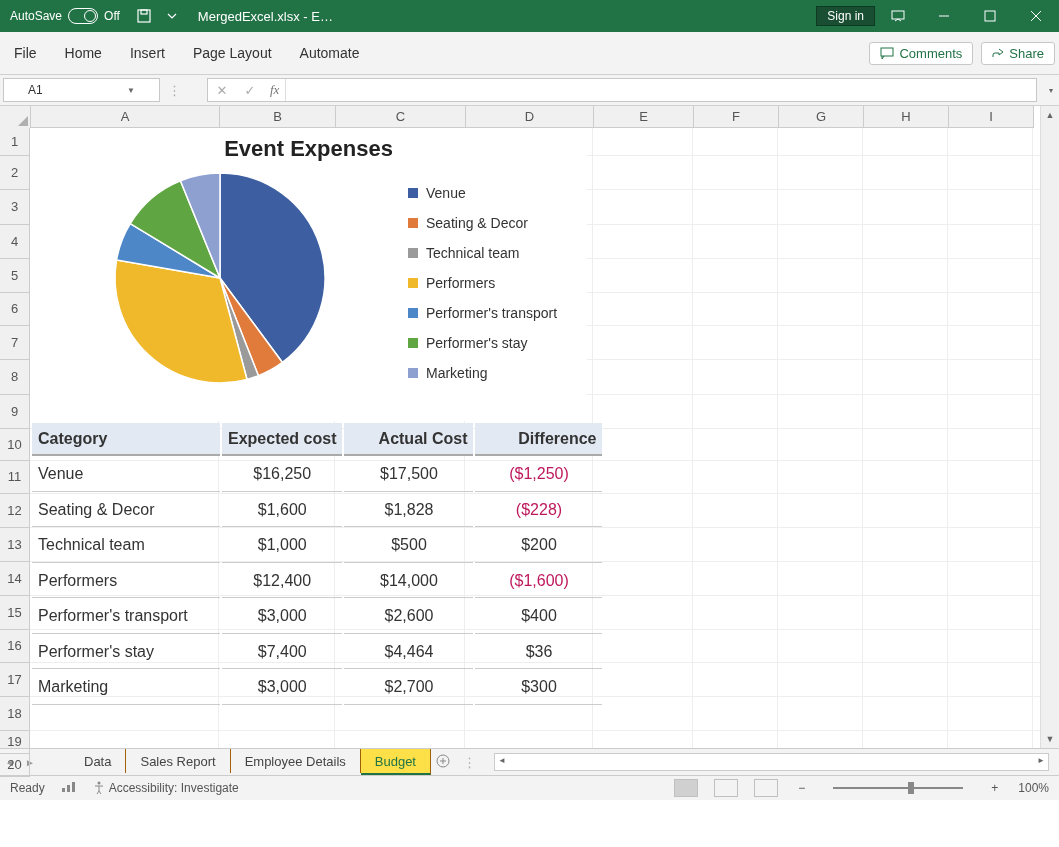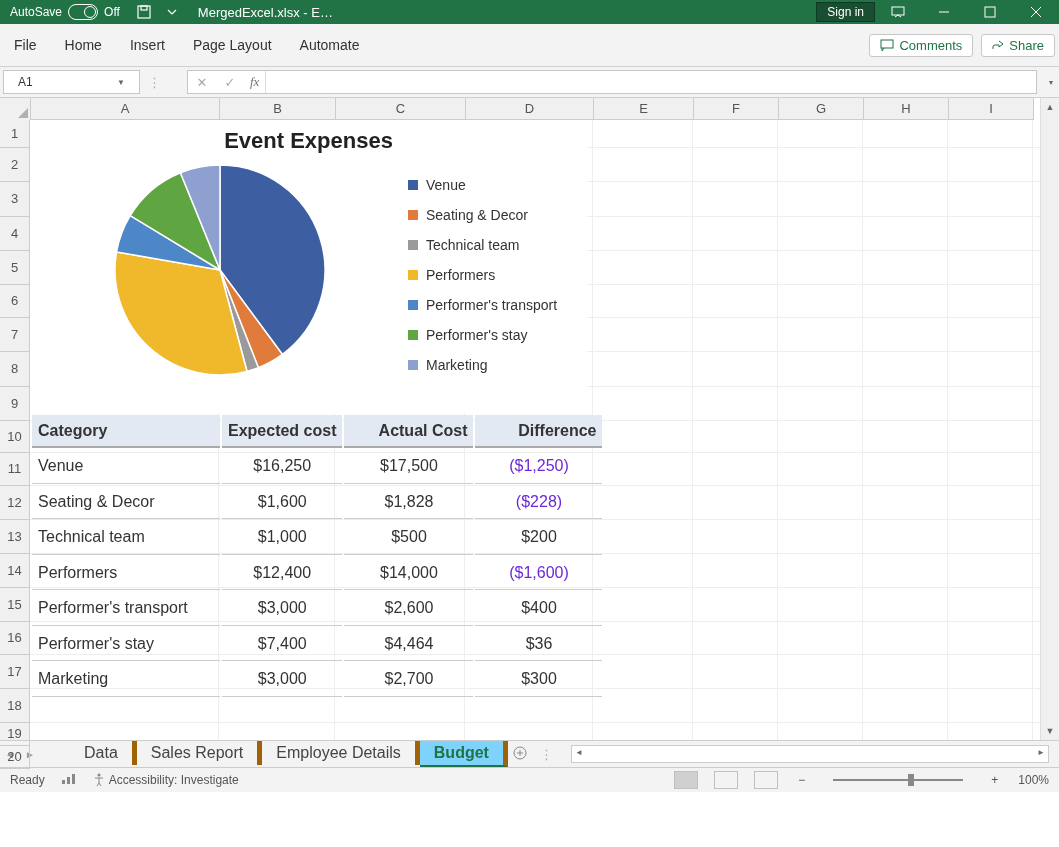--- a/index.html
+++ b/index.html
@@ -1,33 +1,33 @@
 <!DOCTYPE html>
 <html><head>
 <meta charset="utf-8">
 <style>
 html,body{margin:0;padding:0;font-family:"Segoe UI",Arial,sans-serif;font-size:13px;background:#fff;color:#333;overflow:hidden}
-.titlebar{background:#217346;height:24px;display:flex;align-items:center;color:#fff}
+.titlebar{background:#217346;height:32px;display:flex;align-items:center;color:#fff}
 .autosave{display:flex;align-items:center;gap:6px;padding:0 10px;font-size:12px}
 .toggle{width:28px;height:14px;border:1px solid #fff;border-radius:8px;position:relative}
 .toggle::after{content:"";position:absolute;right:1px;top:1px;width:10px;height:10px;border:1px solid #fff;border-radius:50%}
 .ico{width:28px;display:flex;align-items:center;justify-content:center;height:32px}
 .ico svg{stroke:#fff;fill:none;stroke-width:1.2}
 .title{flex:0 0 auto;padding:0 12px;font-size:13px;white-space:nowrap}
 .search{background:#3f9b6f;height:24px;margin:4px 8px;display:flex;align-items:center;padding:0 10px;gap:8px;flex:1;max-width:305px}
 .search input{background:transparent;border:none;color:#d4ead9;font-size:13px;outline:none;flex:1}
 .signin{background:#194e32;color:#fff;padding:2px 10px;font-size:12px;border:1px solid #0d3a23}
 .winbtn{width:46px;height:32px;display:flex;align-items:center;justify-content:center}
 .winbtn svg{stroke:#fff;fill:none;stroke-width:1}
 .menubar{background:#f3f3f3;height:42px;display:flex;align-items:center;border-bottom:1px solid #d0d0d0}
 .menu-item{padding:0 14px;font-size:14px;height:42px;display:flex;align-items:center}
 .spacer{flex:1}
 .pill{background:#fff;border:1px solid #c7c7c7;border-radius:3px;padding:3px 10px;margin:0 4px;display:flex;align-items:center;gap:5px;color:#217346;font-size:13px}
 .namebar{height:30px;background:#f3f3f3;display:flex;align-items:center;border-bottom:1px solid #d0d0d0}
-.namebox{width:107px;border:1px solid #c7c7c7;background:#fff;height:22px;display:flex;align-items:center;padding:0 14px;margin-left:3px;font-size:12px}
+.namebox{width:107px;border:1px solid #c7c7c7;background:#fff;height:22px;display:flex;align-items:center;padding:0 24px;margin-left:3px;font-size:12px}
 .namebox .dd{margin-left:auto;font-size:8px;color:#666}
 .fxarea{display:flex;align-items:center;height:22px;margin-left:18px;border:1px solid #c7c7c7;background:#fff}
 .fxbtn{width:28px;text-align:center;color:#aaa;font-size:13px}
 .fx{font-style:italic;font-family:"Times New Roman",serif;color:#777;padding:0 6px}
 .fxinput{flex:1;border-left:1px solid #ddd;height:22px}
 .fxdd{width:16px;text-align:center;font-size:8px;color:#666}
 .gridwrap{display:flex;height:642px;position:relative}
 .corner{width:30px;height:22px;background:#f0f0f0;border-right:1px solid #ccc;border-bottom:1px solid #ccc;position:relative}
 .corner::after{content:"";position:absolute;right:2px;bottom:2px;border-style:solid;border-width:0 0 10px 10px;border-color:transparent transparent #b0b0b0 transparent}
 .colhdrs{display:flex;height:22px;background:#f0f0f0}
@@ -41,26 +41,26 @@
 .content{position:absolute;top:22px;left:30px;right:18px;bottom:0;overflow:hidden}
 .chartbox{position:absolute;left:0;top:0;width:557px;height:293px;background:#fff}
 .chart-title{text-align:center;font-size:22px;font-weight:700;color:#222;padding-top:8px}
 .legend{position:absolute;left:378px;top:50px;font-size:14px}
 .lg{display:flex;align-items:center;gap:8px;height:30px}
 .sw{width:10px;height:10px}
 .tbl{position:absolute;top:293px;left:0;font-size:16px}
 .tbl td{padding:0 6px;border-bottom:1px solid #ccc;height:32.5px;white-space:nowrap}
 .tbl .hdr td{background:#e3e9f3;font-weight:700;border-bottom:2px solid #aaa;height:31px}
 .tbl .tot td{background:#7c96c2;font-weight:700;color:#000}
-.neg{color:#6d28d9}
+.neg{color:#be185d}
 .num{text-align:center}
 .tabs{height:26px;background:#f3f3f3;display:flex;align-items:center;border-top:1px solid #ccc}
 .navarr{width:20px;text-align:center;color:#999;font-size:10px}
-.tab{padding:0 14px;height:24px;display:flex;align-items:center;border-right:5px solid #a16207;color:#444;font-size:16px}
-.tab.active{background:#7dd3fc;color:#217346;font-weight:700;border-bottom:2px solid #217346}
+.tab{padding:0 14px;height:24px;display:flex;align-items:center;border-right:1px solid #a16207;color:#444;font-size:13px}
+.tab.active{background:#fde047;color:#217346;font-weight:400;border-bottom:2px solid #217346}
 .addtab{width:24px;text-align:center;color:#888}
 .hscroll{flex:1;margin:0 10px;height:16px;background:#fff;border:1px solid #ccc;display:flex}
 .hscroll .ar{width:14px;text-align:center;font-size:8px;color:#666;line-height:14px}
 .hscroll .track{flex:1}
 .status{height:24px;background:#f3f3f3;border-top:1px solid #ccc;display:flex;align-items:center;padding:0 10px;font-size:12px;color:#555;gap:16px}
 .viewbtn{width:22px;height:16px;border:1px solid #c0c0c0;display:inline-block}
 .zoomslider{width:130px;height:2px;background:#888;position:relative;margin:0 8px}
 .zoomslider .h{position:absolute;left:75px;top:-5px;width:6px;height:12px;background:#888}
 .grip{color:#aaa;padding:0 8px;cursor:col-resize}
 </style>

